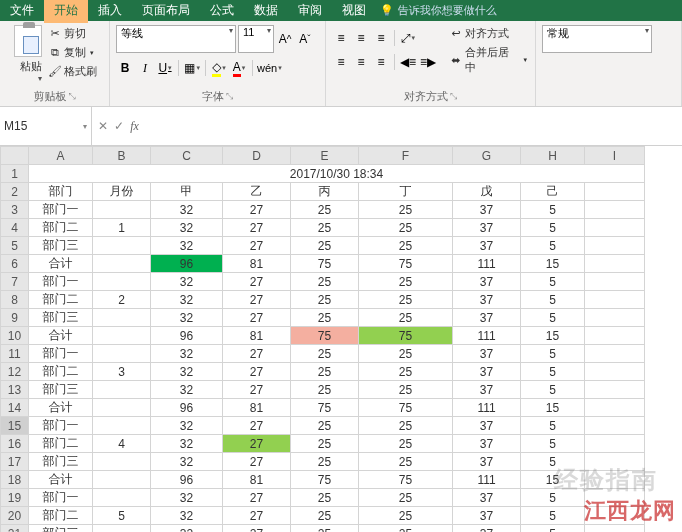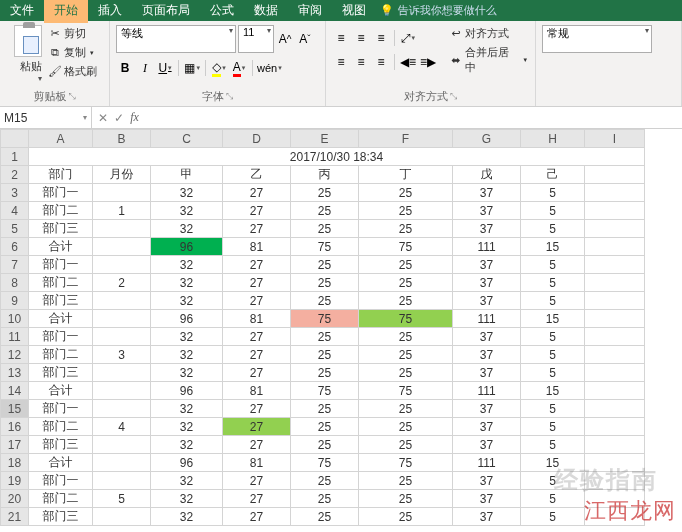--- a/index.html
+++ b/index.html
@@ -42,21 +42,21 @@
 .rbtn.dd::after { content: "▾"; font-size: 7px; margin-left: 1px; color: #555; }
 .sep { width: 1px; height: 16px; background: #ccc; margin: 0 2px; }
 
 
 .align-col { display: flex; flex-direction: column; gap: 2px; }
 .merge-col { display: flex; flex-direction: column; gap: 2px; font-size: 11px; color: #333; margin-left: 6px; }
 .merge-col > div { display: flex; align-items: center; gap: 2px; cursor: pointer; padding: 1px 2px; }
 .dlg-launcher { font-size: 9px; color: #888; cursor: pointer; }
 
 
-.formulabar { height: 22px; border-bottom: 1px solid #d0d0d0; background: #fff; display: flex; align-items: center; }
+.formulabar { height: 39px; border-bottom: 1px solid #d0d0d0; background: #fff; display: flex; align-items: center; }
 .namebox { width: 92px; border-right: 1px solid #d0d0d0; padding: 0 4px; display: flex; align-items: center; height: 100%; color: #333; }
 .namebox .dd { margin-left: auto; font-size: 8px; color: #888; }
 .fx-btns { display: flex; align-items: center; gap: 6px; padding: 0 6px; color: #888; }
 .fx { font-style: italic; font-family: "Times New Roman"; color: #666; }
 .formula-input { flex: 1; padding: 0 4px; color: #333; }
 
 
 .grid { position: relative; }
 table { border-collapse: collapse; table-layout: fixed; }
 th, td { border: 1px solid #d4d4d4; font-size: 12px; color: #333; height: 18px; padding: 0 4px; overflow: hidden; white-space: nowrap; }
@@ -64,21 +64,21 @@
 .corner { width: 28px; background: #e6e6e6; }
 .rowhdr { width: 28px; text-align: center; background: #e6e6e6; color: #555; }
 .rowhdr.sel { background: #d0d0d0; }
 td.c { text-align: center; }
 .hl-green-dark { background: #00b050; }
 .hl-green { background: #92d050; }
 .hl-red { background: #f4afa0; }
 
 
 .watermark1 { position: absolute; right: 24px; bottom: 36px; font-size: 24px; font-weight: 600; color: rgba(120,120,120,0.28); pointer-events: none; letter-spacing: 2px; }
-.watermark2 { position: absolute; right: 6px; bottom: 6px; font-size: 22px; font-weight: 400; color: rgba(200,40,40,0.7); pointer-events: none; letter-spacing: 1px; }
+.watermark2 { position: absolute; right: 6px; bottom: 6px; font-size: 22px; font-weight: 700; color: rgba(200,40,40,0.7); pointer-events: none; letter-spacing: 1px; }
 </style>
 </head>
 <body>
 
 <div class="titlebar">
   <div class="tab">文件</div>
   <div class="tab active">开始</div>
   <div class="tab">插入</div>
   <div class="tab">页面布局</div>
   <div class="tab">公式</div>

